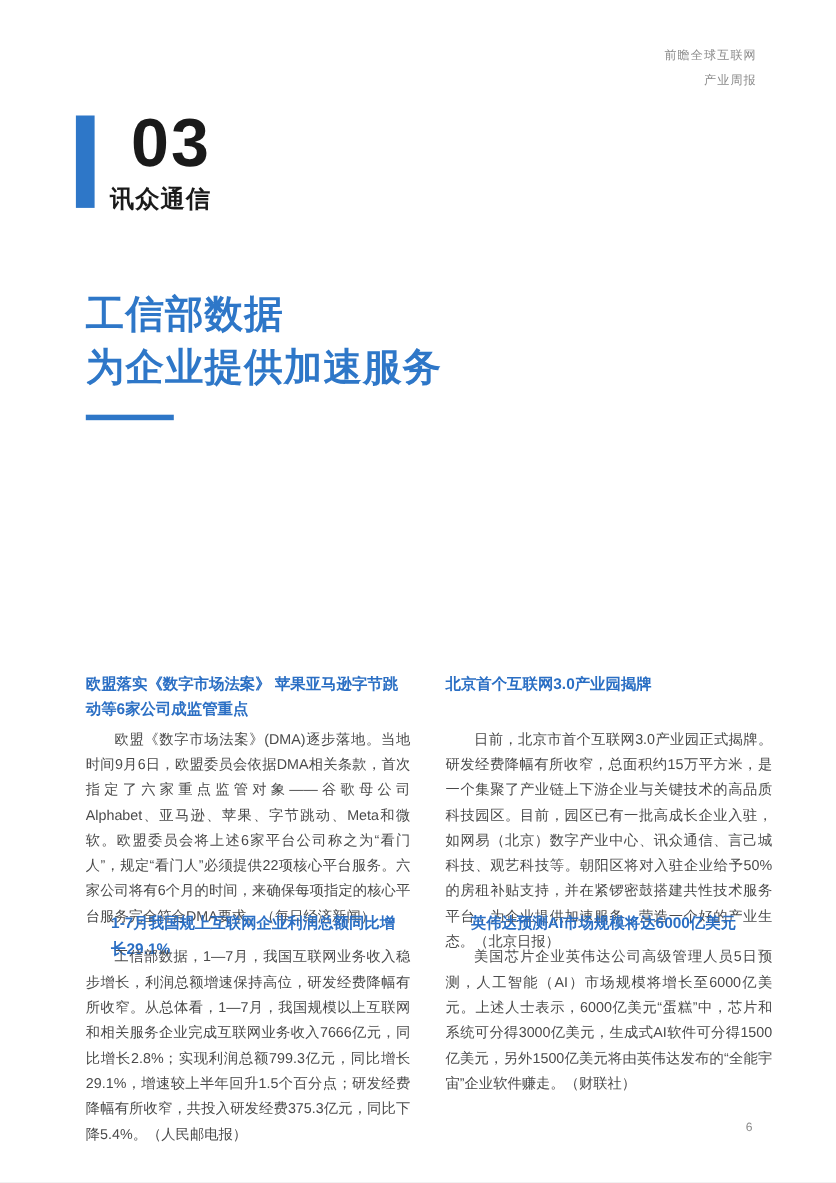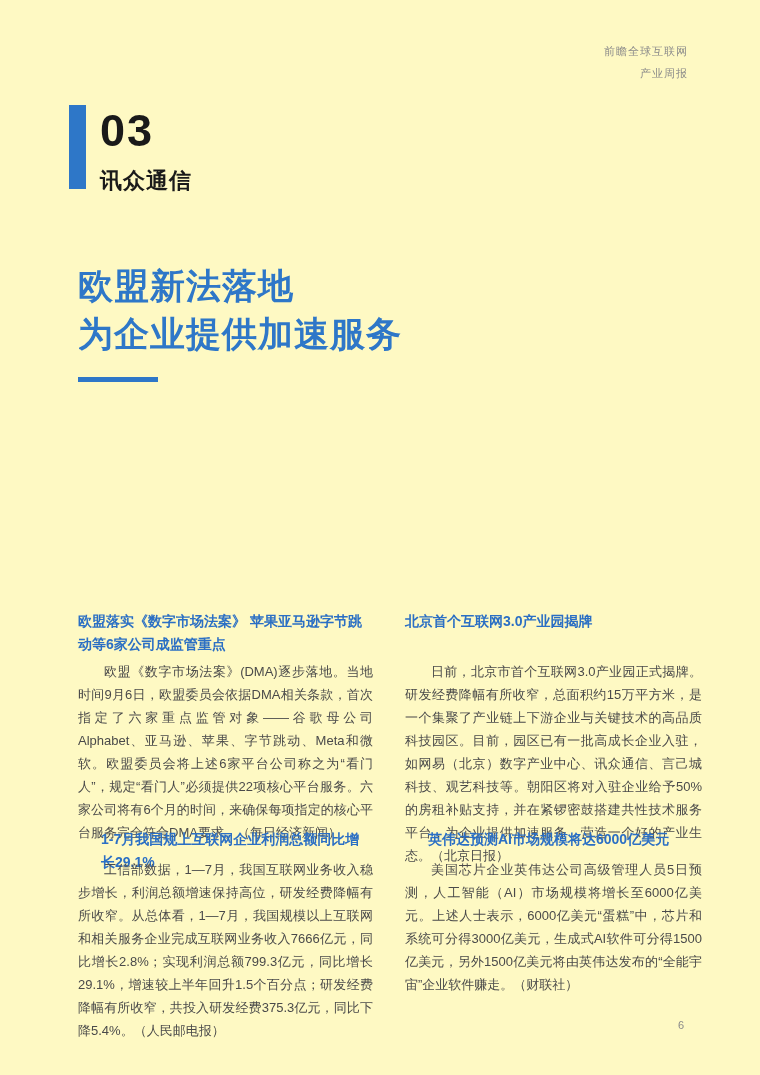--- a/index.html
+++ b/index.html
@@ -9,44 +9,45 @@
     --muted:#8A8A8A;
     --ink:#1A1A1A;
   }
   *{margin:0;padding:0;box-sizing:border-box;}
   html,body{background:#e8e8e8;}
   body{font-family:"Liberation Sans","DejaVu Sans",sans-serif;}
   .page{
     position:relative;
     width:760px;height:1075px;
     margin:0 auto;
-    background:#fef9c3;
+    background:#ffffff;
     overflow:hidden;
   }
   
   .doc-header{
     position:absolute;top:40px;right:72px;
     text-align:right;
     font-size:11px;line-height:22px;
     color:var(--muted);
     letter-spacing:1px;
   }
   
   .chapter{
     position:absolute;left:69px;top:102px;
     display:flex;align-items:stretch;gap:14px;
   }
   .chapter-bar{
     width:17px;height:84px;margin-top:3px;
     background:var(--accent);
   }
   .chapter-number{
-    font-size:45px;line-height:58px;
+    font-size:62px;line-height:58px;
     font-weight:700;color:var(--ink);
     letter-spacing:2px;
+    text-align:right;
   }
   .chapter-title{
     margin-top:6px;
     font-size:22px;font-weight:700;color:var(--ink);
     letter-spacing:1px;
   }
   
   .headline{
     position:absolute;left:78px;top:262px;
     color:var(--accent);
@@ -97,21 +98,21 @@
 
   <div class="chapter">
     <div class="chapter-bar"></div>
     <div>
       <div class="chapter-number">03</div>
       <div class="chapter-title">讯众通信</div>
     </div>
   </div>
 
   <div class="headline">
-    <div>欧盟新法落地</div>
+    <div>工信部数据</div>
     <div>为企业提供加速服务</div>
     <div class="headline-rule"></div>
   </div>
 
   <div class="articles">
 
     <article class="row1">
       <h3 class="a-title">欧盟落实《数字市场法案》 苹果亚马逊字节跳动等6家公司成监管重点</h3>
       <p class="a-body">欧盟《数字市场法案》(DMA)逐步落地。当地时间9月6日，欧盟委员会依据DMA相关条款，首次指定了六家重点监管对象——谷歌母公司Alphabet、亚马逊、苹果、字节跳动、Meta和微软。欧盟委员会将上述6家平台公司称之为“看门人”，规定“看门人”必须提供22项核心平台服务。六家公司将有6个月的时间，来确保每项指定的核心平台服务完全符合DMA要求。（每日经济新闻）</p>
     </article>

